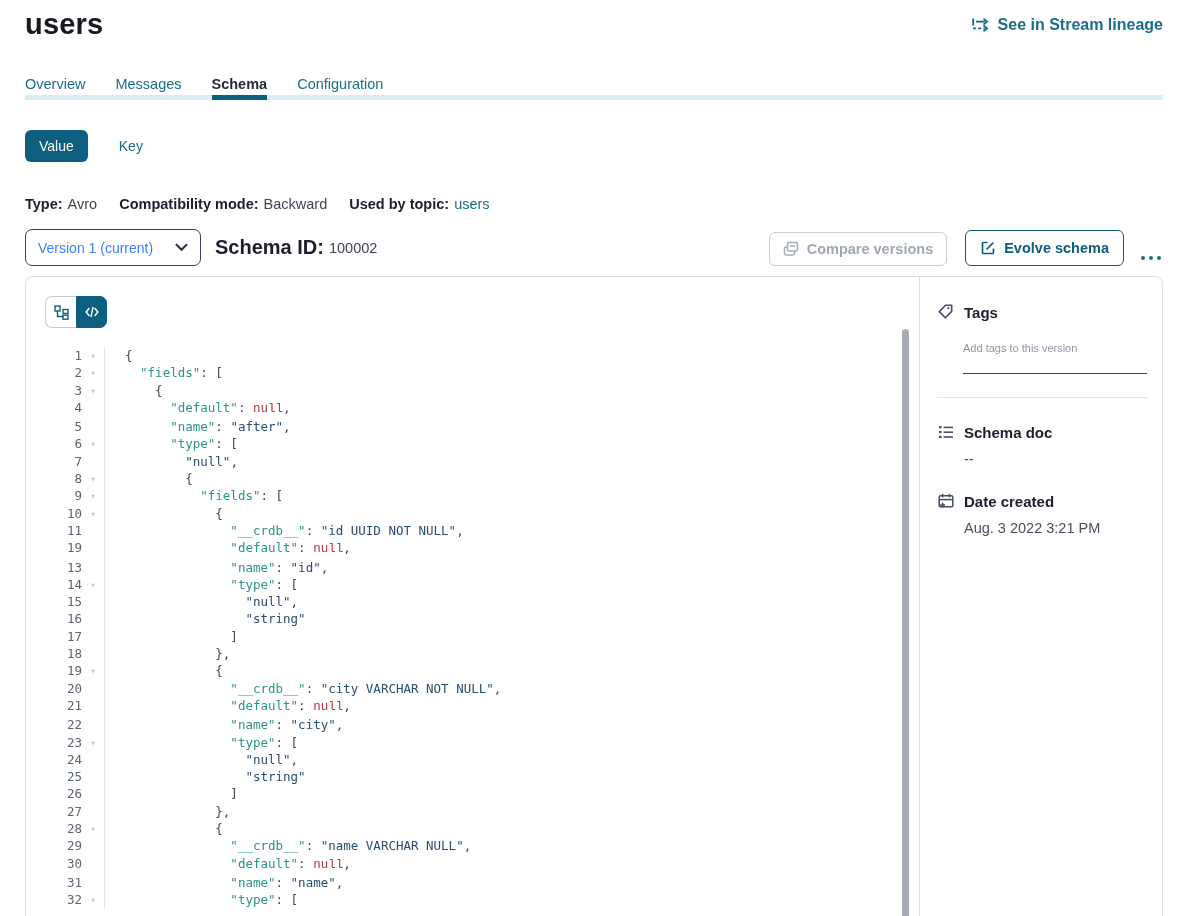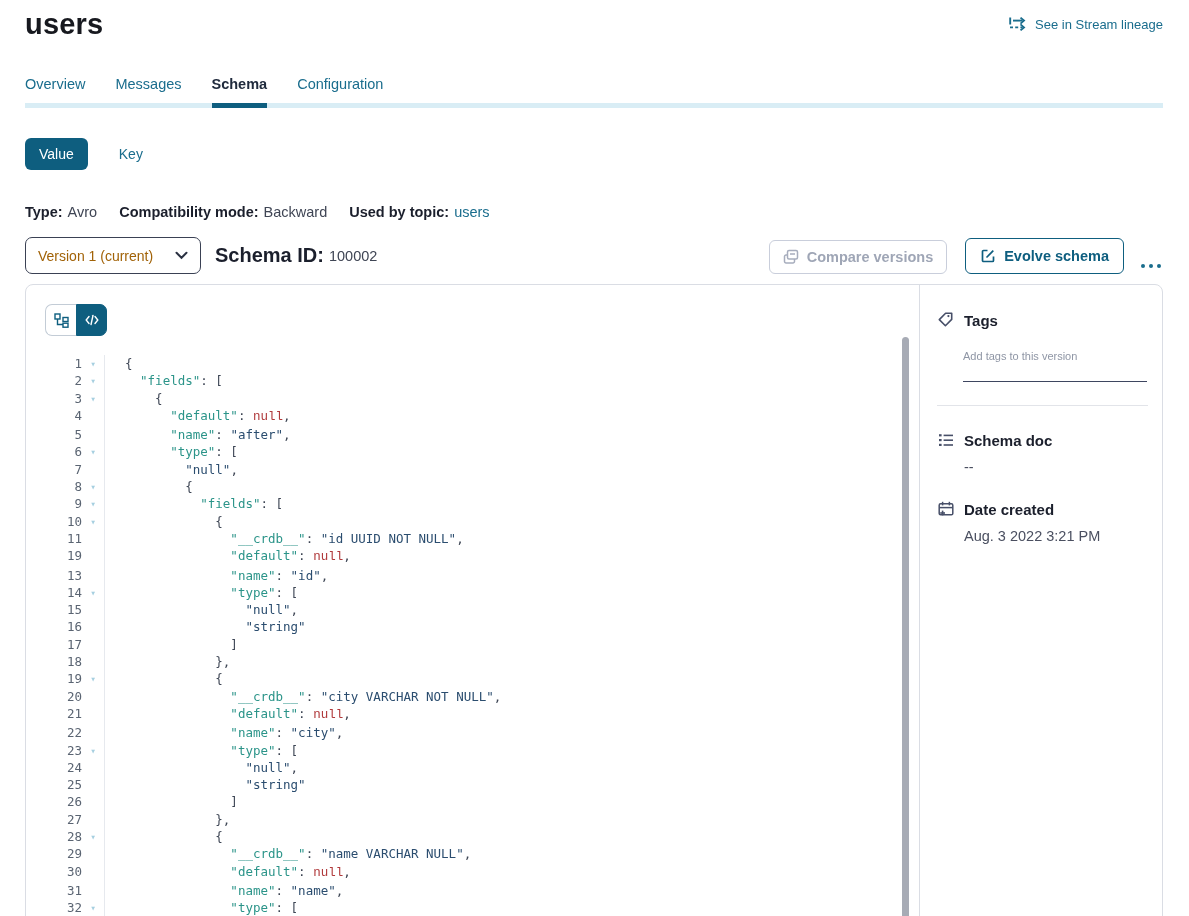--- a/index.html
+++ b/index.html
@@ -4,46 +4,46 @@
 <style>
   html,body{margin:0;padding:0;background:#fff;}
   .app{width:1189px;height:916px;overflow:hidden;position:relative;
        font-family:"Liberation Sans",sans-serif;color:#1b1f2c;background:#fff;}
   .pad{padding:0 26px 0 25px;}
 
   
   .hdr{display:flex;justify-content:space-between;align-items:flex-start;}
   .title{margin:8px 0 0;font-size:29px;font-weight:800;letter-spacing:.2px;color:#17191f;}
   .lineage{margin-top:16px;display:flex;align-items:center;gap:7px;
-           color:var(--link-teal,#1a6d8d);font-weight:400;font-size:13px;text-decoration:none;cursor:pointer;}
+           color:var(--link-teal,#1a6d8d);font-weight:700;font-size:16px;text-decoration:none;cursor:pointer;}
 
   
   .tabs{margin-top:35px;display:flex;gap:30px;border-bottom:5px solid var(--track-blue,#d9edf5);}
-  .tab{position:relative;padding-bottom:11px;font-size:14.5px;color:var(--link-teal,#1a6d8d);cursor:pointer;}
+  .tab{position:relative;padding-bottom:3px;font-size:14.5px;color:var(--link-teal,#1a6d8d);cursor:pointer;}
   .tab.active{color:#202b3d;font-weight:600;}
   .tab.active::after{content:"";position:absolute;left:0;right:0;bottom:-5px;height:5px;background:var(--brand-teal,#0e5e7f);}
 
   
   .vk{margin-top:30px;display:flex;align-items:center;}
   .btn-value{background:var(--brand-teal,#0e5e7f);color:#fff;border:none;border-radius:6px;
              padding:8px 14px;font-size:14px;font-family:inherit;cursor:pointer;}
   .btn-key{margin-left:25px;background:none;border:none;color:var(--link-teal,#1a6d8d);
            font-size:14px;font-family:inherit;cursor:pointer;}
 
   
   .meta{margin-top:34px;display:flex;gap:22px;font-size:14.5px;}
   .meta b{color:#1b1f2c;}
   .meta .val{color:#3f4554;margin-left:5px;}
   .meta a{color:var(--link-teal,#1a6d8d);text-decoration:none;margin-left:5px;cursor:pointer;}
 
   
   .vbar{margin-top:17px;display:flex;align-items:center;}
   .select{width:176px;height:37px;box-sizing:border-box;border:1.5px solid #3a4154;border-radius:7px;
           background:#fff;display:flex;align-items:center;justify-content:space-between;
-          padding:0 12px;font-size:14px;color:#a16207;cursor:pointer;}
+          padding:0 12px;font-size:14px;color:#3b82f6;cursor:pointer;}
   .sid{margin-left:14px;font-size:20px;font-weight:700;}
   .sidv{margin-left:5px;font-size:14.5px;font-weight:400;color:#3f4554;}
   .vbar-right{margin-left:auto;display:flex;align-items:flex-end;}
   .btn-compare{height:34px;padding:0 13px;border:1px solid #c9cedb;border-radius:6px;background:#fff;
                color:#9fa6b6;font-weight:600;font-size:14.5px;font-family:inherit;
                display:flex;align-items:center;gap:8px;cursor:default;}
   .btn-evolve{margin-left:18px;height:36px;padding:0 14px;border:1.5px solid var(--brand-teal,#0e5e7f);
               border-radius:6px;background:#fff;color:var(--brand-teal,#0e5e7f);font-weight:700;
               font-size:14.5px;font-family:inherit;display:flex;align-items:center;gap:8px;cursor:pointer;}
   .more{margin-left:15px;display:flex;gap:4px;padding:6px 2px;cursor:pointer;}

